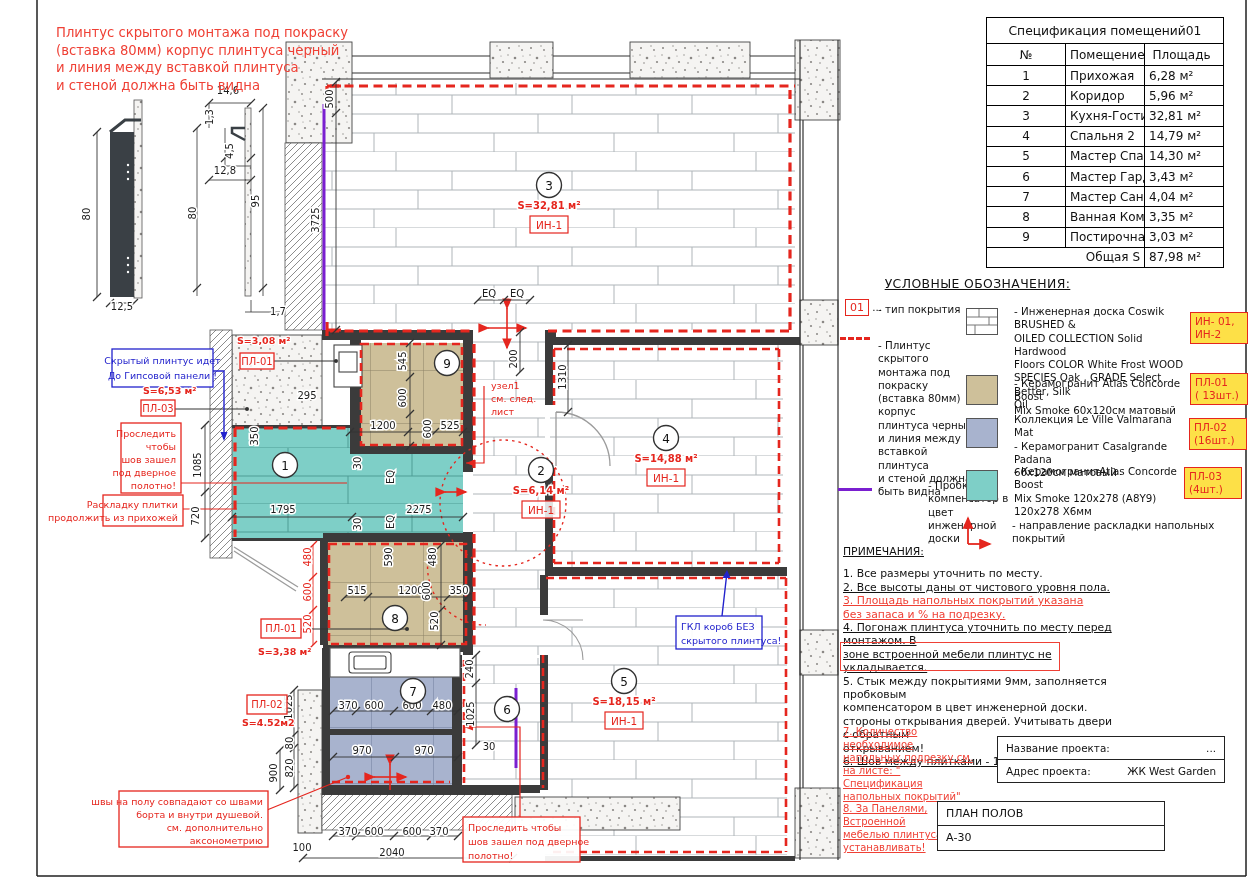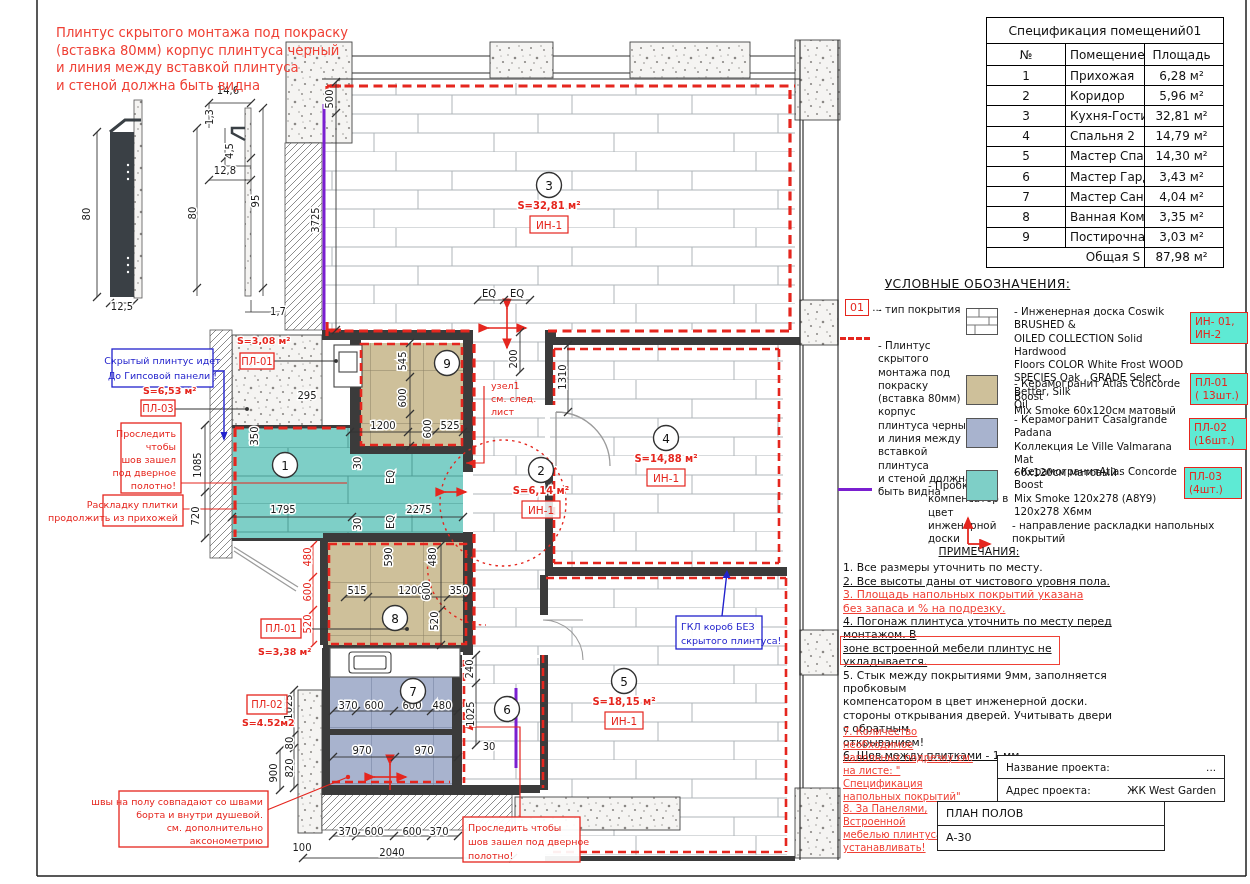--- a/index.html
+++ b/index.html
@@ -26,53 +26,53 @@
 
   
   .abs{position:absolute;}
   #top-note{left:56px;top:24px;width:300px;color:var(--notered);font-size:13.2px;line-height:17.5px;}
   #spec-table{left:986px;top:17px;}
   #spec-table table{border-collapse:collapse;width:238px;table-layout:fixed;}
   #spec-table td,#spec-table th{border:1.4px solid #000;font-weight:normal;font-size:12px;
       padding:0 4px;height:19.2px;overflow:hidden;white-space:nowrap;}
   #spec-table .t-title td{height:25px;text-align:center;font-size:12.3px;}
   #spec-table .t-head td{height:21px;text-align:center;}
-  .cn{width:34px;text-align:center;} .cname{width:148px;text-align:left;} .carea{width:66px;text-align:center;padding-right:9px !important;}
+  .cn{width:34px;text-align:center;} .cname{width:148px;text-align:left;} .carea{width:66px;text-align:left;padding-right:9px !important;}
   #spec-table .t-total td{height:19px;}
 
   #legend-title{left:845px;top:276px;width:265px;text-align:center;font-size:12.4px;
       text-decoration:underline;letter-spacing:.4px;}
   .lg{font-size:10.3px;line-height:13.3px;}
   .redbox{border:1.4px solid var(--red);color:var(--red);display:inline-block;}
   #lg-01{left:845px;top:299px;}
   #lg-01 .redbox{padding:1px 4px;font-size:11px;}
   #lg-type{left:878px;top:303px;}
   #lg-dash{left:840px;top:337px;width:30px;border-top:3px dashed var(--red);}
   #lg-plinth{left:878px;top:339px;width:100px;}
   #lg-cork-line{left:838px;top:488px;width:34px;border-top:3px solid var(--purple);}
   #lg-cork{left:928px;top:479px;width:100px;}
   .swatch{position:absolute;border:1px solid #555;}
   #lg-wood-txt{left:1014px;top:305px;width:172px;}
   #lg-t1-txt{left:1014px;top:377px;width:172px;}
   #lg-t2-txt{left:1014px;top:413px;width:172px;}
   #lg-t3-txt{left:1014px;top:465px;width:172px;}
   #lg-dir-txt{left:1012px;top:519px;width:235px;}
   .tag{position:absolute;border:1.4px solid var(--red);color:var(--red);font-size:10.5px;
-       line-height:13px;padding:2px 4px;background:#5eead4;}
+       line-height:13px;padding:2px 4px;background:#fde047;}
 
   #notes{left:843px;top:545px;width:272px;font-size:10.8px;line-height:13.4px;}
-  #notes .nt{text-decoration:underline;margin-bottom:3px;text-align:center;}
+  #notes .nt{text-decoration:underline;margin-bottom:9px;}
   .un{text-decoration:underline;}
   .rd{color:var(--notered);}
   #note3-box{position:absolute;left:-3px;top:48px;width:218px;height:27px;border:1px solid var(--notered);}
   #notes7{left:843px;top:726px;width:140px;font-size:10px;line-height:12.9px;color:var(--notered);}
   #notes7 div{text-decoration:underline;}
 
   .tb{position:absolute;border:1.6px solid #222;background:#fff;}
-  #tb1{left:997px;top:736px;width:226px;height:45px;margin-top:19px;}
+  #tb1{left:997px;top:736px;width:226px;height:45px;}
   #tb1 .row{height:22px;border-bottom:1.2px solid #222;display:flex;justify-content:space-between;
             align-items:center;padding:0 8px;font-size:10.4px;}
   #tb1 .row:last-child{border-bottom:none;}
   #tb2{left:937px;top:801px;width:226px;height:48px;}
   #tb2 .row{height:23px;border-bottom:1.2px solid #222;display:flex;align-items:center;
             padding:0 8px;font-size:11px;}
   #tb2 .row:last-child{border-bottom:none;}
 </style>
 </head>
 <body>
@@ -576,22 +576,22 @@
   <div>- Керамогранит Atlas Concorde Boost</div>
     <div>Mix Smoke  60x120см матовый</div>
 </div>
 <div class="tag" style="left:1190px;top:373px;width:48px;">
   <div>ПЛ-01</div>
     <div>( 13шт.)</div>
 </div>
 
 <div class="swatch" style="left:966px;top:418px;width:30px;height:28px;background:var(--bluegray)"></div>
 <div id="lg-t2-txt" class="abs lg">
-  <div>- Керамогранит Casalgrande Padana</div>
-    <div>Коллекция Le Ville Valmarana Mat</div>
+  <div>Коллекция Le Ville Valmarana Mat</div>
+    <div>- Керамогранит Casalgrande Padana</div>
     <div>60x120см матовый</div>
 </div>
 <div class="tag" style="left:1189px;top:418px;width:48px;">
   <div>ПЛ-02</div>
     <div>(16шт.)</div>
 </div>
 
 <div class="swatch" style="left:966px;top:470px;width:30px;height:29px;background:var(--teal)"></div>
 <div id="lg-t3-txt" class="abs lg">
   <div>- КерамогранитAtlas Concorde  Boost</div>

